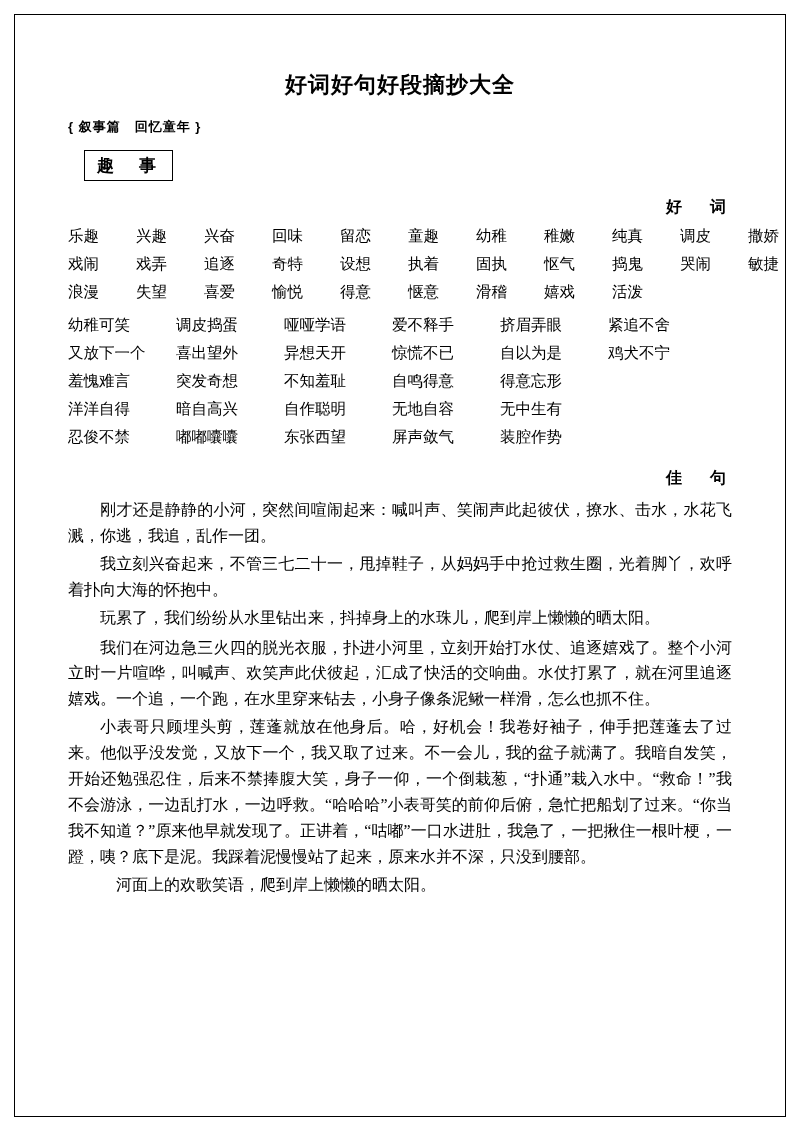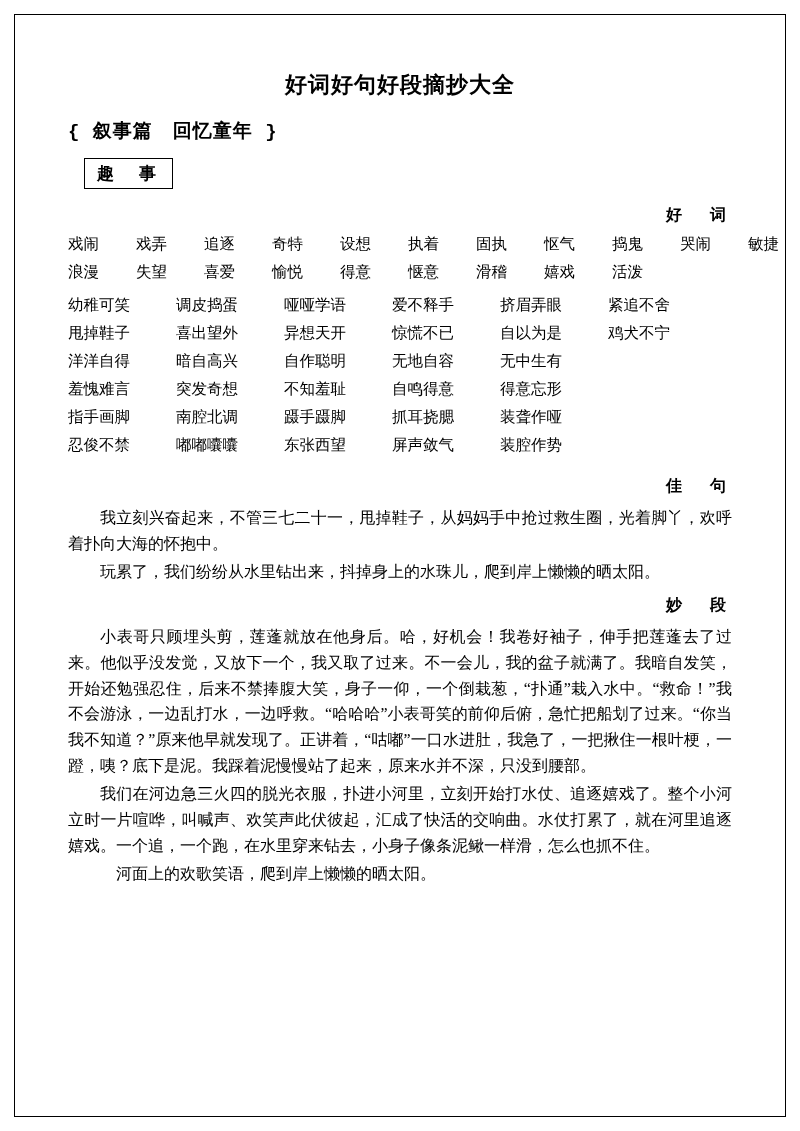--- a/index.html
+++ b/index.html
@@ -37,25 +37,25 @@
   }
   .doc-title {
     text-align: center;
     font-size: 22px;
     font-weight: bold;
     letter-spacing: 1px;
     margin: 14px 0 18px 0;
     font-family: "Liberation Sans", "DejaVu Sans", sans-serif;
   }
   .section-head {
-    font-size: 19px;
+    font-size: 13px;
     font-weight: bold;
     margin: 12px 0 12px 0;
     letter-spacing: 1px;
-    font-family: Liberation Mono, monospace;
+    font-family: Liberation Sans, sans-serif;
   }
   .boxed-label {
     display: inline-block;
     border: 1.5px solid #000;
     padding: 3px 12px;
     font-size: 17px;
     font-weight: bold;
     letter-spacing: 4px;
     margin: 2px 0 6px 16px;
     font-family: "Liberation Sans", "DejaVu Sans", sans-serif;
@@ -118,20 +118,33 @@
 
     <div class="doc-title">好词好句好段摘抄大全</div>
 
     <div class="section-head">{ 叙事篇　回忆童年 }</div>
 
     <div class="boxed-label">趣　事</div>
 
     <div class="sub-head">好　词</div>
 
     <div class="word-grid">
+      <div class="word-row">
+        <span class="w">乐趣</span>
+        <span class="w">兴趣</span>
+        <span class="w">兴奋</span>
+        <span class="w">回味</span>
+        <span class="w">留恋</span>
+        <span class="w">童趣</span>
+        <span class="w">幼稚</span>
+        <span class="w">稚嫩</span>
+        <span class="w">纯真</span>
+        <span class="w">调皮</span>
+        <span class="w">撒娇</span>
+      </div>
       <div class="word-row">
         <span class="w">戏闹</span>
         <span class="w">戏弄</span>
         <span class="w">追逐</span>
         <span class="w">奇特</span>
         <span class="w">设想</span>
         <span class="w">执着</span>
         <span class="w">固执</span>
         <span class="w">怄气</span>
         <span class="w">捣鬼</span>
@@ -154,66 +167,59 @@
     <div class="idiom-grid">
       <div class="idiom-row">
         <span class="w">幼稚可笑</span>
         <span class="w">调皮捣蛋</span>
         <span class="w">哑哑学语</span>
         <span class="w">爱不释手</span>
         <span class="w">挤眉弄眼</span>
         <span class="w">紧追不舍</span>
       </div>
       <div class="idiom-row">
-        <span class="w">甩掉鞋子</span>
+        <span class="w">又放下一个</span>
         <span class="w">喜出望外</span>
         <span class="w">异想天开</span>
         <span class="w">惊慌不已</span>
         <span class="w">自以为是</span>
         <span class="w">鸡犬不宁</span>
       </div>
       <div class="idiom-row">
+        <span class="w">羞愧难言</span>
+        <span class="w">突发奇想</span>
+        <span class="w">不知羞耻</span>
+        <span class="w">自鸣得意</span>
+        <span class="w">得意忘形</span>
+      </div>
+      <div class="idiom-row">
         <span class="w">洋洋自得</span>
         <span class="w">暗自高兴</span>
         <span class="w">自作聪明</span>
         <span class="w">无地自容</span>
         <span class="w">无中生有</span>
       </div>
       <div class="idiom-row">
-        <span class="w">羞愧难言</span>
-        <span class="w">突发奇想</span>
-        <span class="w">不知羞耻</span>
-        <span class="w">自鸣得意</span>
-        <span class="w">得意忘形</span>
-      </div>
-      <div class="idiom-row">
-        <span class="w">指手画脚</span>
-        <span class="w">南腔北调</span>
-        <span class="w">蹑手蹑脚</span>
-        <span class="w">抓耳挠腮</span>
-        <span class="w">装聋作哑</span>
-      </div>
-      <div class="idiom-row">
         <span class="w">忍俊不禁</span>
         <span class="w">嘟嘟囔囔</span>
         <span class="w">东张西望</span>
         <span class="w">屏声敛气</span>
         <span class="w">装腔作势</span>
       </div>
     </div>
 
     <div class="sub-head">佳　句</div>
 
     <div class="block">
+      <p class="para">刚才还是静静的小河，突然间喧闹起来：喊叫声、笑闹声此起彼伏，撩水、击水，水花飞溅，你逃，我追，乱作一团。</p>
       <p class="para">我立刻兴奋起来，不管三七二十一，甩掉鞋子，从妈妈手中抢过救生圈，光着脚丫，欢呼着扑向大海的怀抱中。</p>
       <p class="para">玩累了，我们纷纷从水里钻出来，抖掉身上的水珠儿，爬到岸上懒懒的晒太阳。</p>
     </div>
 
-    <div class="sub-head">妙　段</div>
 
     <div class="block">
+      <p class="para">我们在河边急三火四的脱光衣服，扑进小河里，立刻开始打水仗、追逐嬉戏了。整个小河立时一片喧哗，叫喊声、欢笑声此伏彼起，汇成了快活的交响曲。水仗打累了，就在河里追逐嬉戏。一个追，一个跑，在水里穿来钻去，小身子像条泥鳅一样滑，怎么也抓不住。</p>
       <p class="para">小表哥只顾埋头剪，莲蓬就放在他身后。哈，好机会！我卷好袖子，伸手把莲蓬去了过来。他似乎没发觉，又放下一个，我又取了过来。不一会儿，我的盆子就满了。我暗自发笑，开始还勉强忍住，后来不禁捧腹大笑，身子一仰，一个倒栽葱，“扑通”栽入水中。“救命！”我不会游泳，一边乱打水，一边呼救。“哈哈哈”小表哥笑的前仰后俯，急忙把船划了过来。“你当我不知道？”原来他早就发现了。正讲着，“咕嘟”一口水进肚，我急了，一把揪住一根叶梗，一蹬，咦？底下是泥。我踩着泥慢慢站了起来，原来水并不深，只没到腰部。</p>
-      <p class="para">我们在河边急三火四的脱光衣服，扑进小河里，立刻开始打水仗、追逐嬉戏了。整个小河立时一片喧哗，叫喊声、欢笑声此伏彼起，汇成了快活的交响曲。水仗打累了，就在河里追逐嬉戏。一个追，一个跑，在水里穿来钻去，小身子像条泥鳅一样滑，怎么也抓不住。</p>
       <p class="para wide-indent">河面上的欢歌笑语，爬到岸上懒懒的晒太阳。</p>
     </div>
 
   </div>
 </div>
 
 </body></html>

